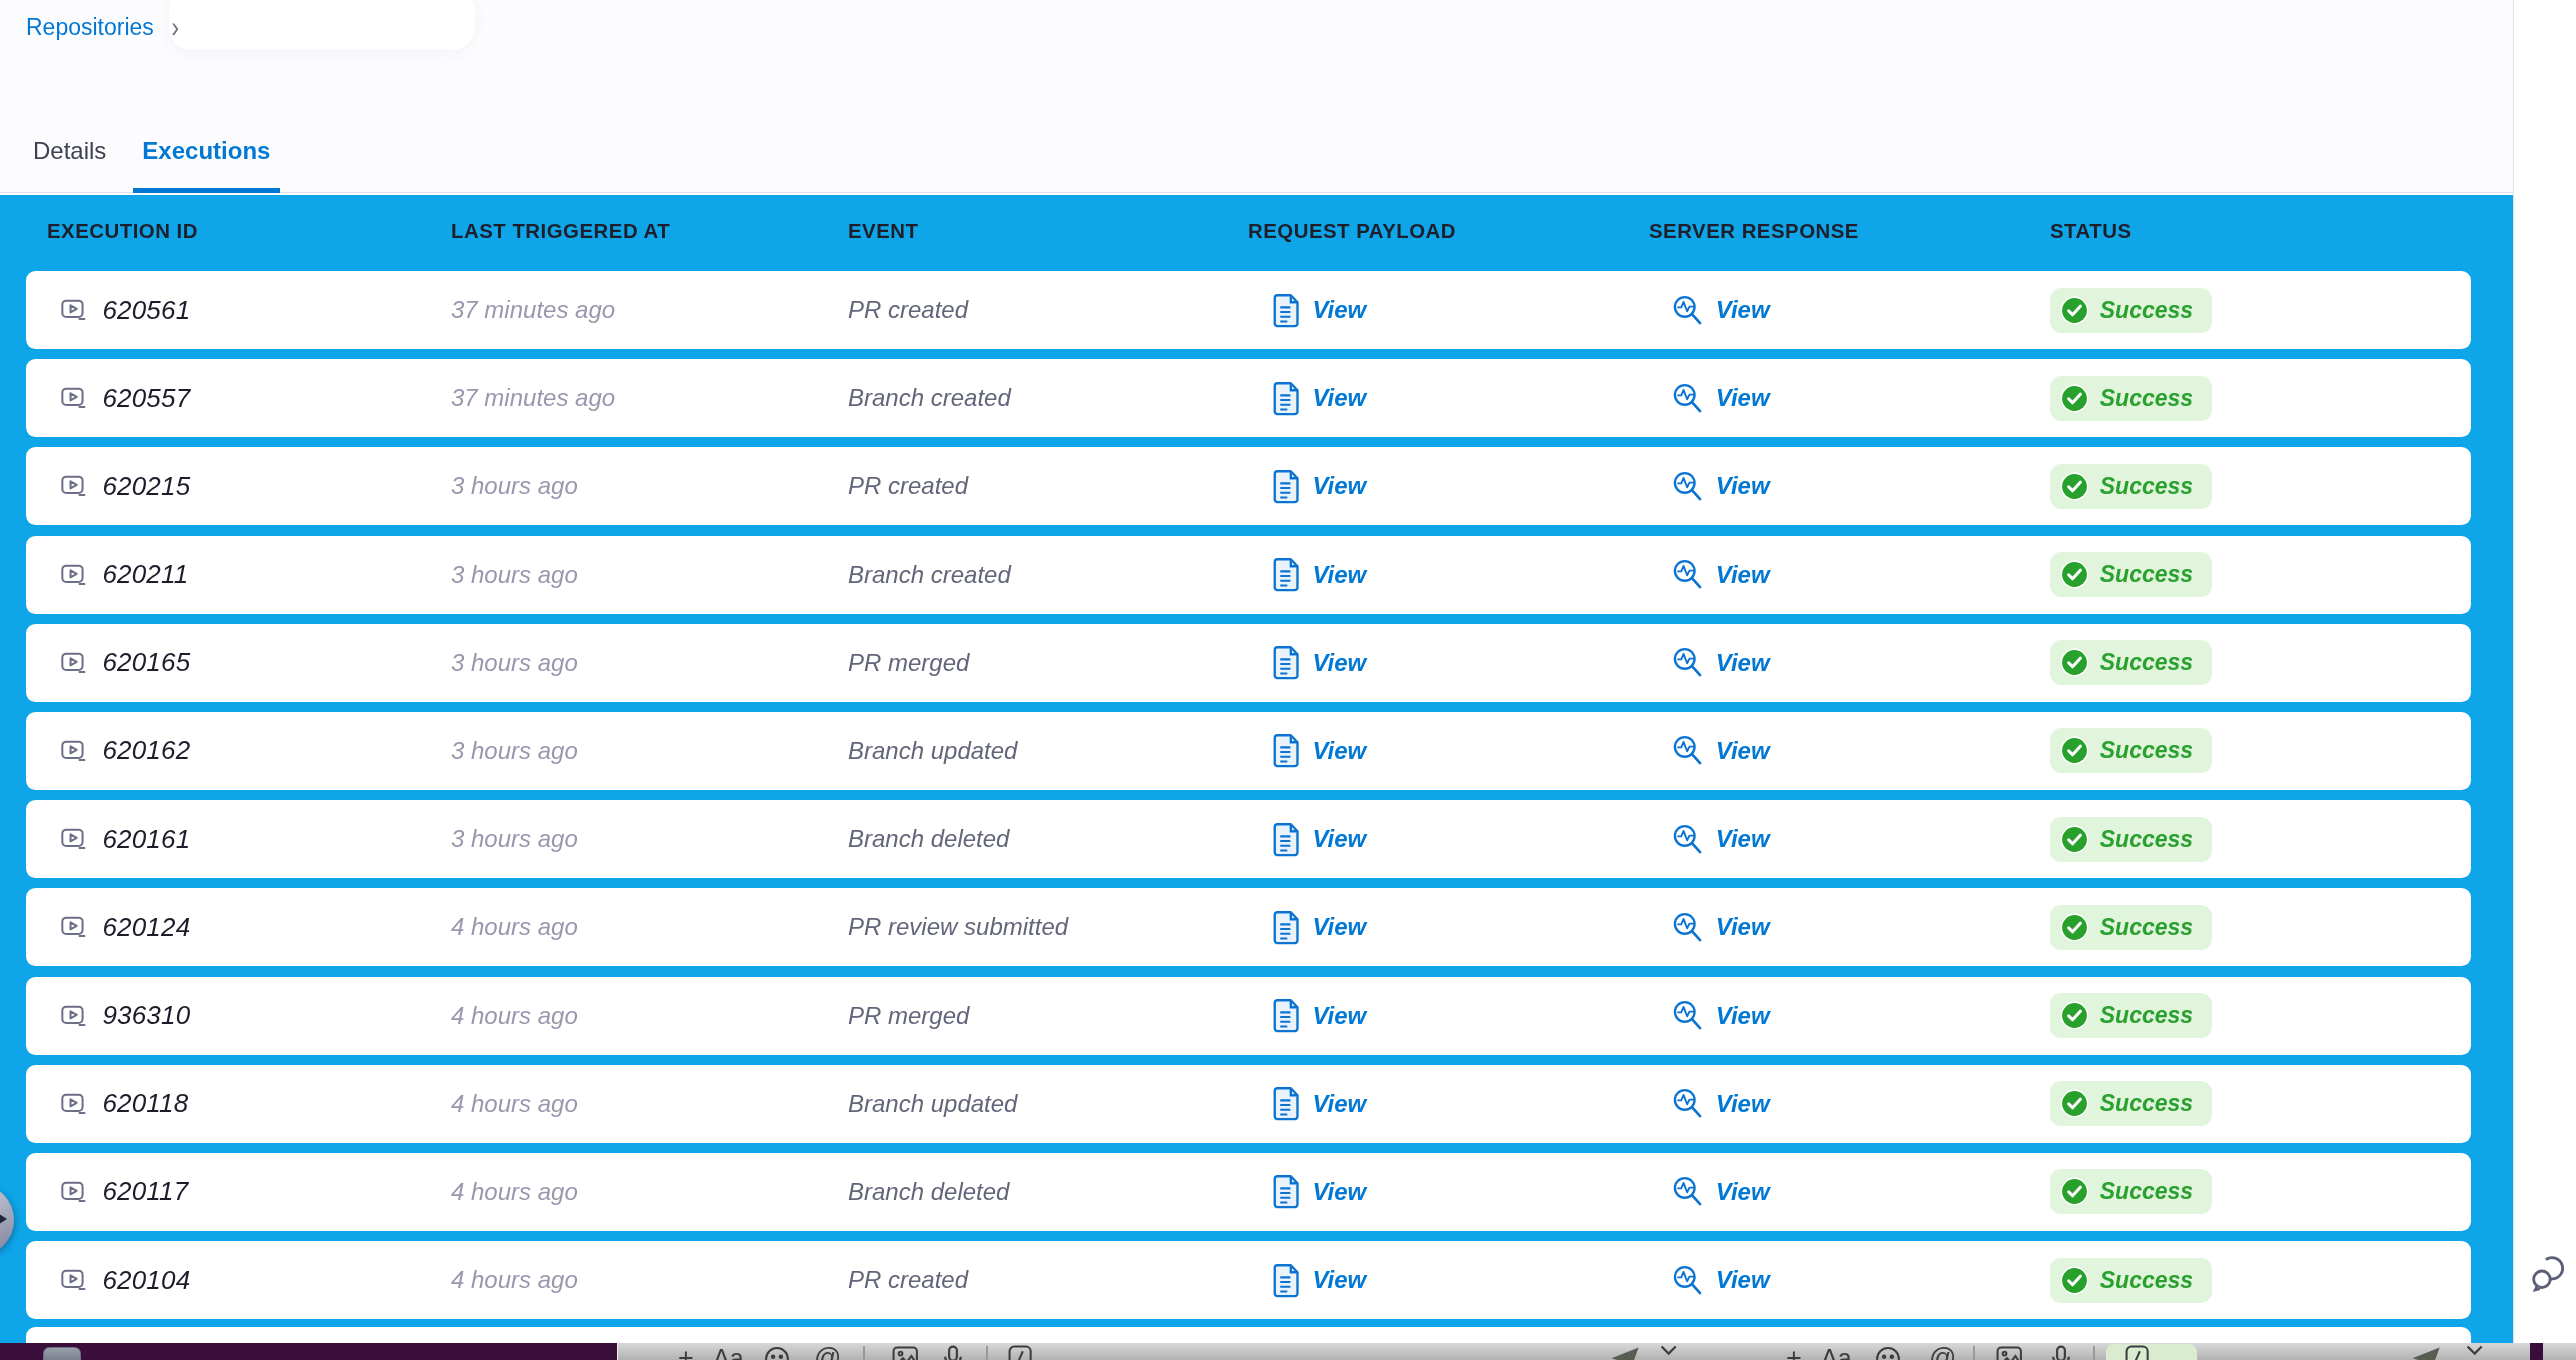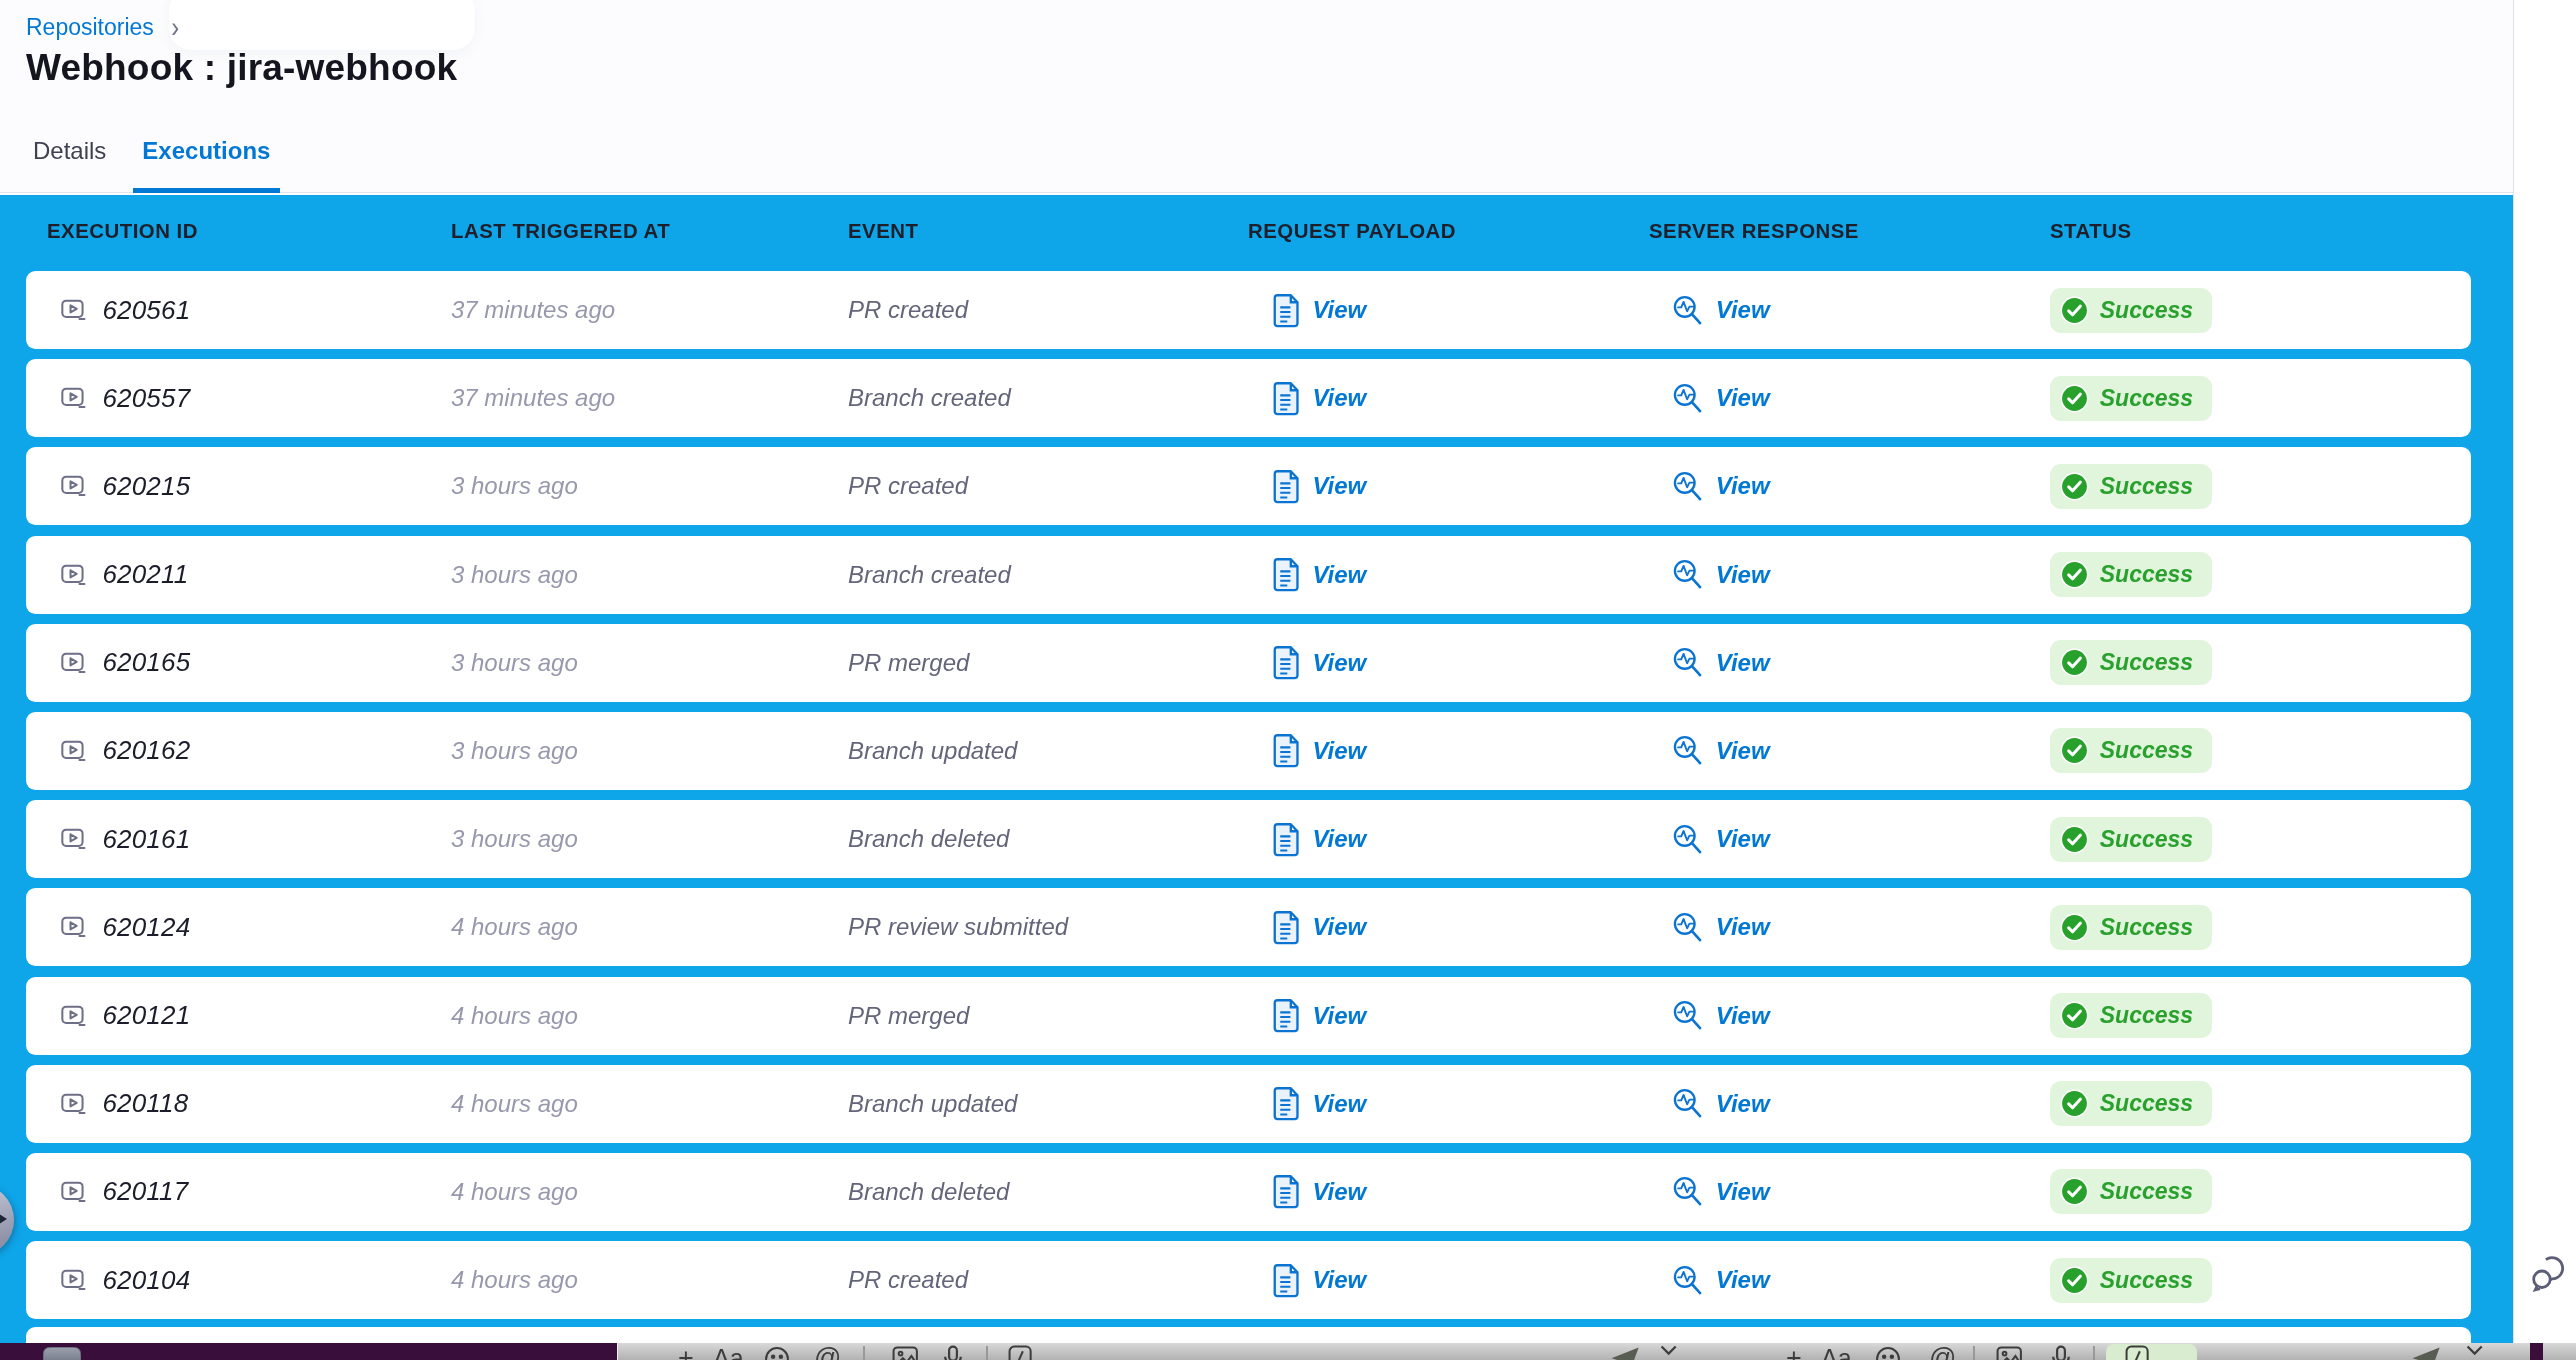--- a/index.html
+++ b/index.html
@@ -66,21 +66,20 @@
 <body>
 
 <div class="app">
 
   <div class="header">
     <div class="overlay-blob"></div>
     <div class="breadcrumb">
       <span class="crumb-link">Repositories</span>
       <span class="crumb-sep">›</span>
     </div>
-    <div class="page-title">Webhook : jira-webhook</div>
     <div class="tabs">
       <div class="tab">Details</div>
       <div class="tab active">Executions</div>
     </div>
   </div>
 
   <div class="content">
     <div class="table-head grid">
       <span>EXECUTION ID</span>
       <span>LAST TRIGGERED AT</span>
@@ -395,21 +394,21 @@
       </span>
     </div>
   </div>
         <div class="card grid">
     <div class="cell-id">
       <svg width="28" height="28" viewBox="0 0 36 36" fill="none" stroke="#6c6f86" stroke-width="2.6">
         <rect x="3" y="6" width="26" height="21" rx="5"></rect>
         <path d="M13.5 12 L21.5 16.5 L13.5 21 Z" stroke-linejoin="round"></path>
         <path d="M25 29.5 h6.5" stroke-linecap="round"></path>
       </svg>
-      <span>620121</span>
+      <span>936310</span>
     </div>
     <div class="cell-time">4 hours ago</div>
     <div class="cell-event">PR merged</div>
     <div class="cell-view payload">
       <svg width="29" height="35" viewBox="0 0 37 44" fill="#eaf3fc" stroke="#0b74d2" stroke-width="3">
         <path d="M7 2.5 h17 l8.5 9 v27 a3.5 3.5 0 0 1 -3.5 3.5 h-22 a3.5 3.5 0 0 1 -3.5 -3.5 v-32.5 a3.5 3.5 0 0 1 3.5 -3.5 z" stroke-linejoin="round"></path>
         <path d="M24 2.5 v9 h8.5" fill="none"></path>
         <path d="M10.5 18 h13 M10.5 24 h13 M10.5 30 h13 M10.5 36 h9" fill="none" stroke-width="2.6"></path>
       </svg>
       <span class="view-label">View</span>

